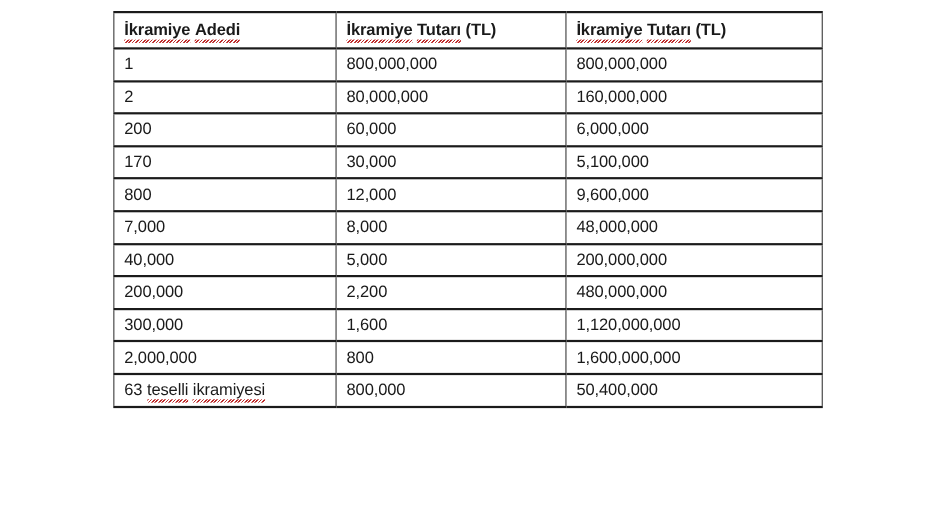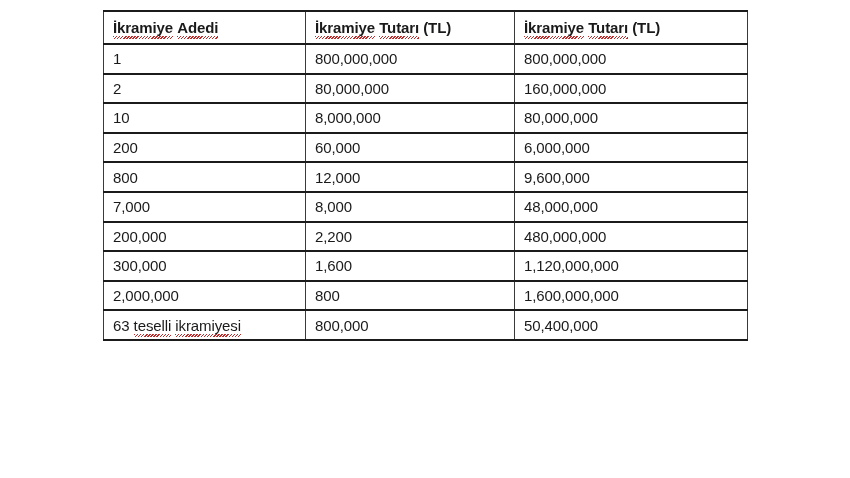--- a/index.html
+++ b/index.html
@@ -119,38 +119,43 @@
             <td><span class="nosp">1</span></td>
             <td>800,000,000</td>
             <td>800,000,000</td>
           </tr>
           <tr>
             <td><span class="nosp">2</span></td>
             <td>80,000,000</td>
             <td>160,000,000</td>
           </tr>
           <tr>
-            <td><span class="nosp">10</span></td>
-            <td>8,000,000</td>
-            <td>80,000,000</td>
-          </tr>
-          <tr>
             <td><span class="nosp">200</span></td>
             <td>60,000</td>
             <td>6,000,000</td>
+          </tr>
+          <tr>
+            <td><span class="nosp">170</span></td>
+            <td>30,000</td>
+            <td>5,100,000</td>
           </tr>
           <tr>
             <td><span class="nosp">800</span></td>
             <td>12,000</td>
             <td>9,600,000</td>
           </tr>
           <tr>
             <td><span class="nosp">7,000</span></td>
             <td>8,000</td>
             <td>48,000,000</td>
+          </tr>
+          <tr>
+            <td><span class="nosp">40,000</span></td>
+            <td>5,000</td>
+            <td>200,000,000</td>
           </tr>
           <tr>
             <td><span class="nosp">200,000</span></td>
             <td>2,200</td>
             <td>480,000,000</td>
           </tr>
           <tr>
             <td><span class="nosp">300,000</span></td>
             <td>1,600</td>
             <td>1,120,000,000</td>

